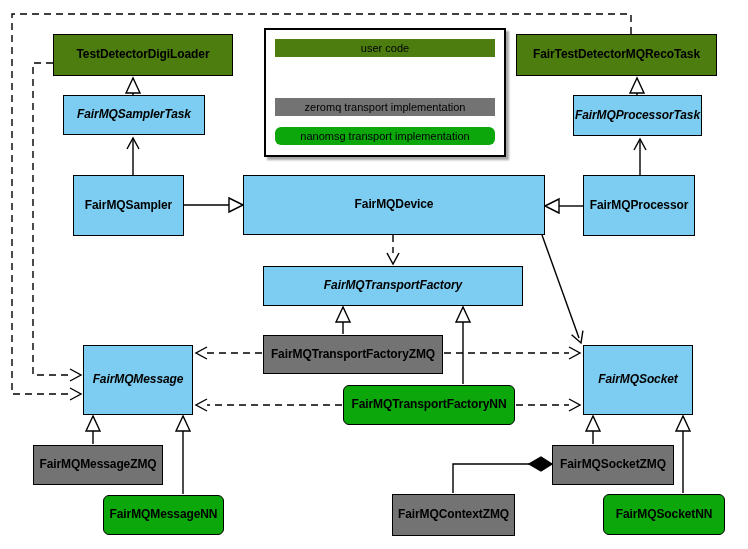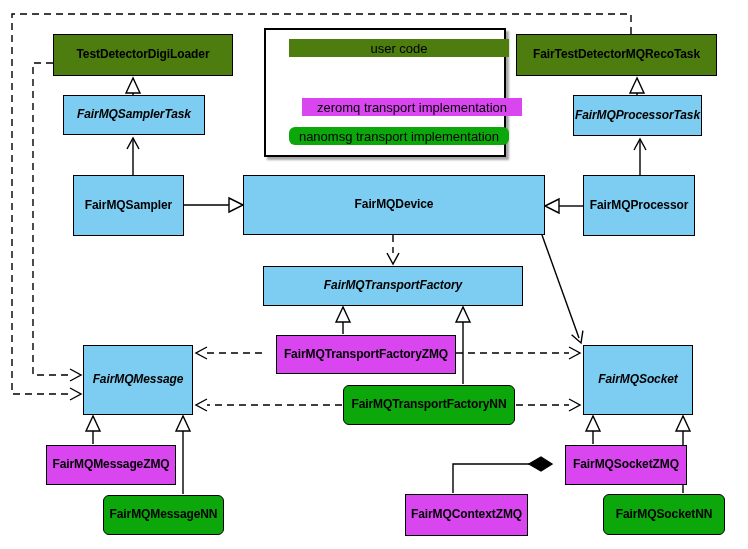--- a/index.html
+++ b/index.html
@@ -10,31 +10,31 @@
   #edges{position:absolute;left:0;top:0;width:748px;height:549px;}
   .node{
     position:absolute;display:flex;align-items:center;justify-content:center;
     border:1.5px solid #000;box-sizing:border-box;
     font-size:12px;font-weight:bold;color:#000;text-align:center;
     white-space:nowrap;letter-spacing:-0.1px;line-height:1.1;
   }
   .node.abstract{font-style:italic;}
   .c-user{background:#4d7c0f;}
   .c-framework{background:#7CCDF1;}
-  .c-zeromq{background:#d946ef;margin-left:13px;}
+  .c-zeromq{background:#737373;}
   .c-nanomsg{background:#0BA70B;border-radius:6px;}
   #legend{
     position:absolute;left:264px;top:28px;width:242px;height:129px;
     background:#fff;border:2px solid #000;box-sizing:border-box;
     box-shadow:3px 3px 2px rgba(0,0,0,0.35);
   }
   .legend-bar{
-    position:absolute;left:23px;width:220px;height:18px;
+    position:absolute;left:9px;width:220px;height:18px;
     display:flex;align-items:center;justify-content:center;
-    font-size:13px;font-weight:normal;color:#000;white-space:nowrap;
+    font-size:11px;font-weight:normal;color:#000;white-space:nowrap;
   }
   .edge-line{stroke:#000;stroke-width:1.4;fill:none;}
   .edge-dashed{stroke-dasharray:7 5;}
   .arrow-open{stroke:#000;stroke-width:1.4;fill:none;}
   .arrow-triangle{stroke:#000;stroke-width:1.4;fill:#fff;}
   .arrow-diamond{stroke:#000;stroke-width:1.4;fill:#000;}
 </style>
 </head>
 <body>
 

